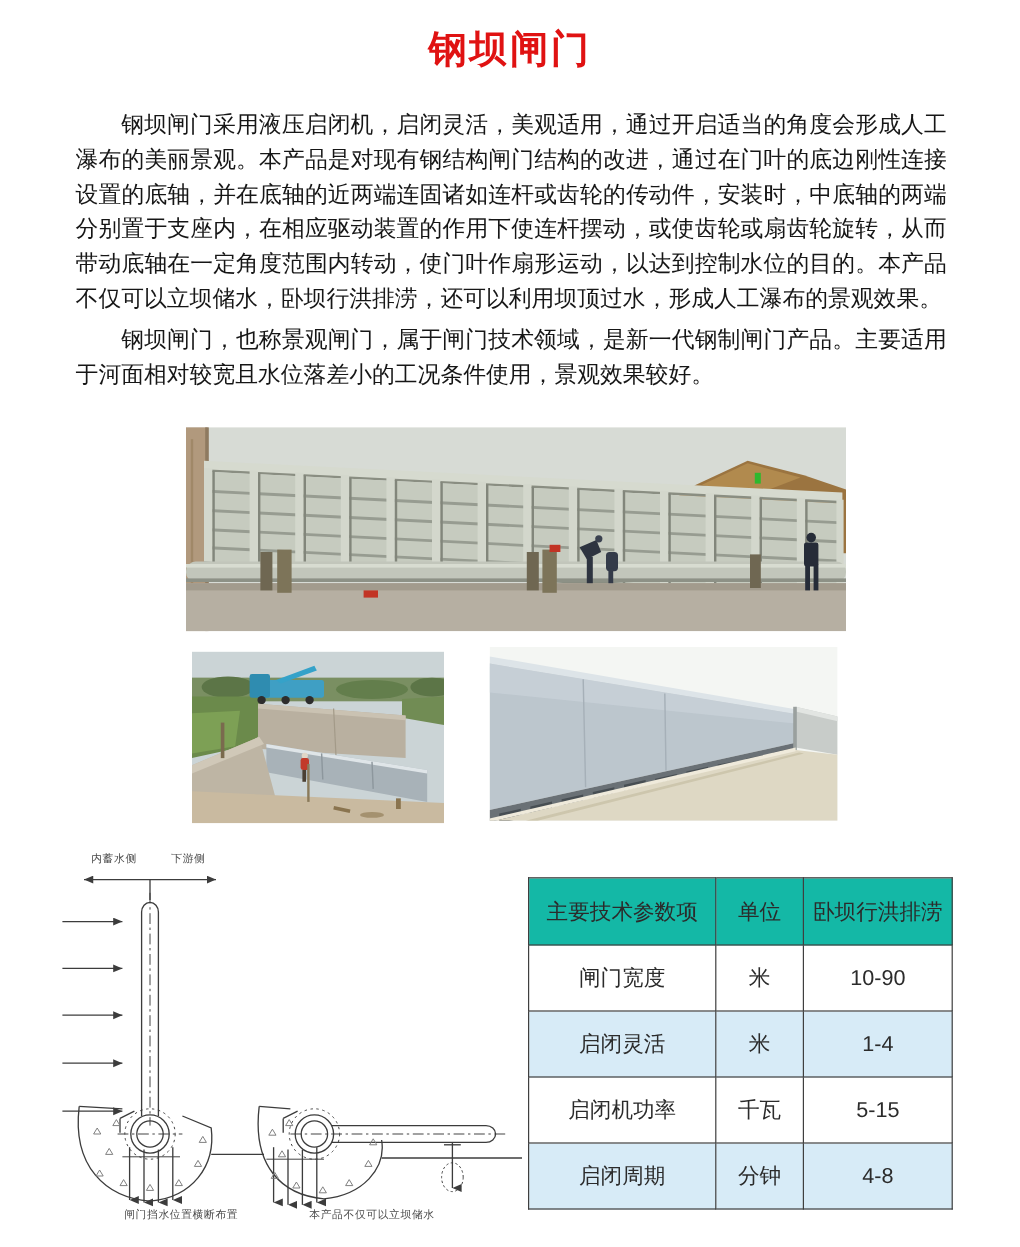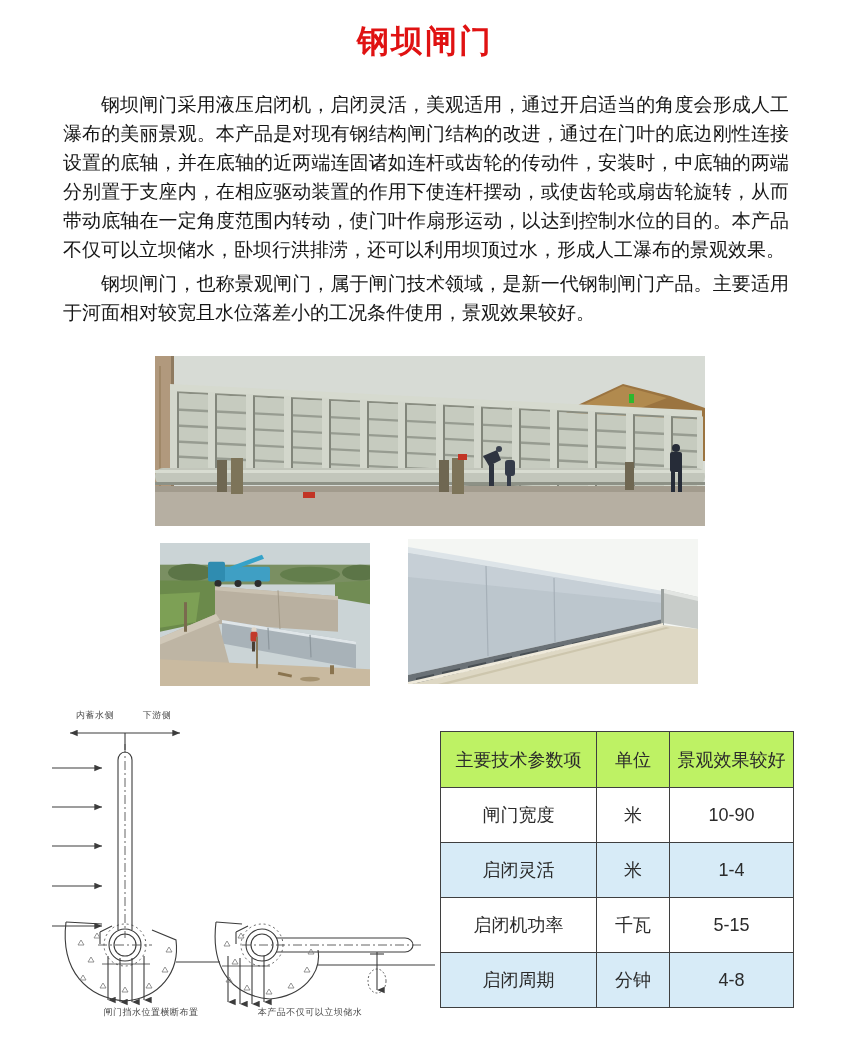--- a/index.html
+++ b/index.html
@@ -40,21 +40,21 @@
   .diag-caption-right{left:200px;top:306px;width:160px;}
   
   .spec-table{
     position:absolute;left:440px;top:731px;width:353px;height:276px;
     border-collapse:collapse;table-layout:fixed;
     font-size:18px;color:#2b2b2b;text-align:center;
   }
   .spec-table th,.spec-table td{
     border:1px solid #3f3f3f;padding:0;vertical-align:middle;font-weight:normal;
   }
-  .spec-table th{background:#bef264;height:55px;}
+  .spec-table th{background:#14b8a6;height:55px;}
   .spec-table td{height:54px;background:#ffffff;}
   .spec-table tr.alt td{background:#d7ebf7;}
   .col-name{width:156px;}
   .col-unit{width:73px;}
   .col-range{width:124px;}
 </style>
 </head>
 <body>
 
 <div class="page">
@@ -362,21 +362,21 @@
   <table class="spec-table">
     <colgroup>
       <col class="col-name">
         <col class="col-unit">
         <col class="col-range">
     </colgroup>
     <thead>
       <tr>
         <th>主要技术参数项</th>
         <th>单位</th>
-        <th>景观效果较好</th>
+        <th>卧坝行洪排涝</th>
       </tr>
     </thead>
     <tbody>
       <tr>
         <td>闸门宽度</td>
         <td>米</td>
         <td>10-90</td>
       </tr>
       <tr class="alt">
         <td>启闭灵活</td>

